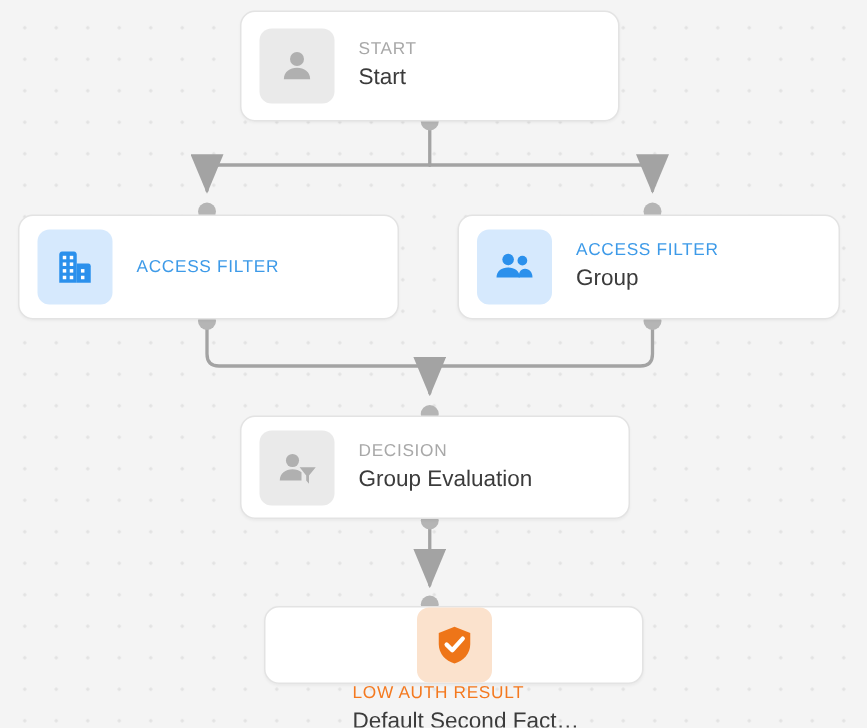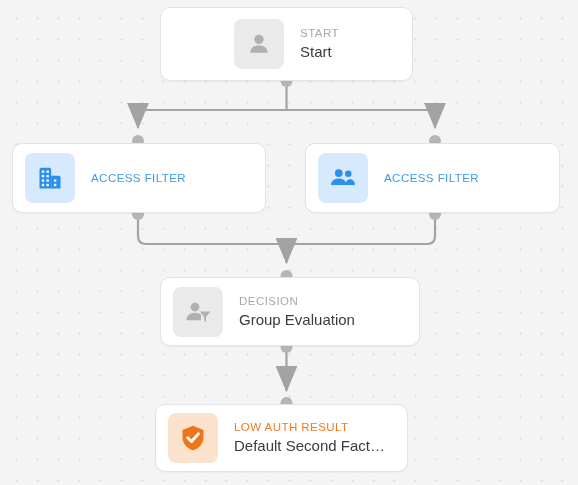--- a/index.html
+++ b/index.html
@@ -44,25 +44,25 @@
   .kicker.grey{color:#a8a8a8;}
   .kicker.blue{color:#3d9ae8;text-align:right;}
   .kicker.orange{color:#f4791f;}
   .title{
     font-size:15px;line-height:21px;color:#3b3b3b;
     white-space:nowrap;overflow:hidden;text-overflow:ellipsis;
     max-width:185px;
   }
 
   
-  #node-start        {left:160px;top:7px;width:253px;height:74px;justify-content:center;}
+  #node-start        {left:160px;top:7px;width:253px;height:74px;}
   #node-filter-domain{left:12px;top:143px;width:254px;height:70px;}
   #node-filter-group {left:305px;top:143px;width:255px;height:70px;}
   #node-decision     {left:160px;top:277px;width:260px;height:69px;}
-  #node-result       {left:155px;top:404px;width:253px;height:68px;}
+  #node-result       {left:176px;top:404px;width:253px;height:52px;flex-direction:column;}
 </style>
 </head>
 <body>
 
 <div id="canvas">
 
   <svg id="edges" viewBox="0 0 578 485" width="578" height="485" xmlns="http://www.w3.org/2000/svg">
     <defs>
       <marker id="arrow" viewBox="0 0 12 10" refX="11" refY="5" markerWidth="12" markerHeight="10" orient="auto-start-reverse">
         <path d="M0,0 L12,5 L0,10 z" fill="#a3a3a3"></path>
@@ -139,20 +139,21 @@
     <div class="icon-box blue">
       <svg width="30" height="30" viewBox="0 0 24 24" aria-hidden="true">
         <circle cx="8.6" cy="8" r="3.1" fill="#2b90ec"></circle>
         <circle cx="16.2" cy="8.6" r="2.6" fill="#2b90ec"></circle>
         <path d="M2.4,17.6 C2.4,14.2 5.1,12.3 8.6,12.3 C12.1,12.3 14.8,14.2 14.8,17.6 Z" fill="#2b90ec"></path>
         <path d="M14.2,17.6 C14.2,14.8 15.2,12.9 17.6,12.9 C20,12.9 21.6,14.8 21.6,17.6 Z" fill="#2b90ec"></path>
       </svg>
     </div>
     <div class="labels">
       <span class="kicker blue">ACCESS FILTER</span>
+      <span class="title">Group</span>
     </div>
   </div>
 
   <div class="node" id="node-decision">
     <div class="icon-box grey">
       <svg width="30" height="30" viewBox="0 0 24 24" aria-hidden="true">
         <circle cx="9.6" cy="8" r="3.5" fill="#b0b0b0"></circle>
         <path d="M2.8,18.6 C2.8,14.8 5.9,12.6 9.6,12.6 C11.5,12.6 13.2,13.2 14.4,14.2 L14.4,18.6 Z" fill="#b0b0b0"></path>
         <path d="M13.4,11.6 L22,11.6 L18.4,16 L18.4,20.4 L16.9,18.6 L16.9,16 Z" fill="#b0b0b0"></path>
       </svg>

